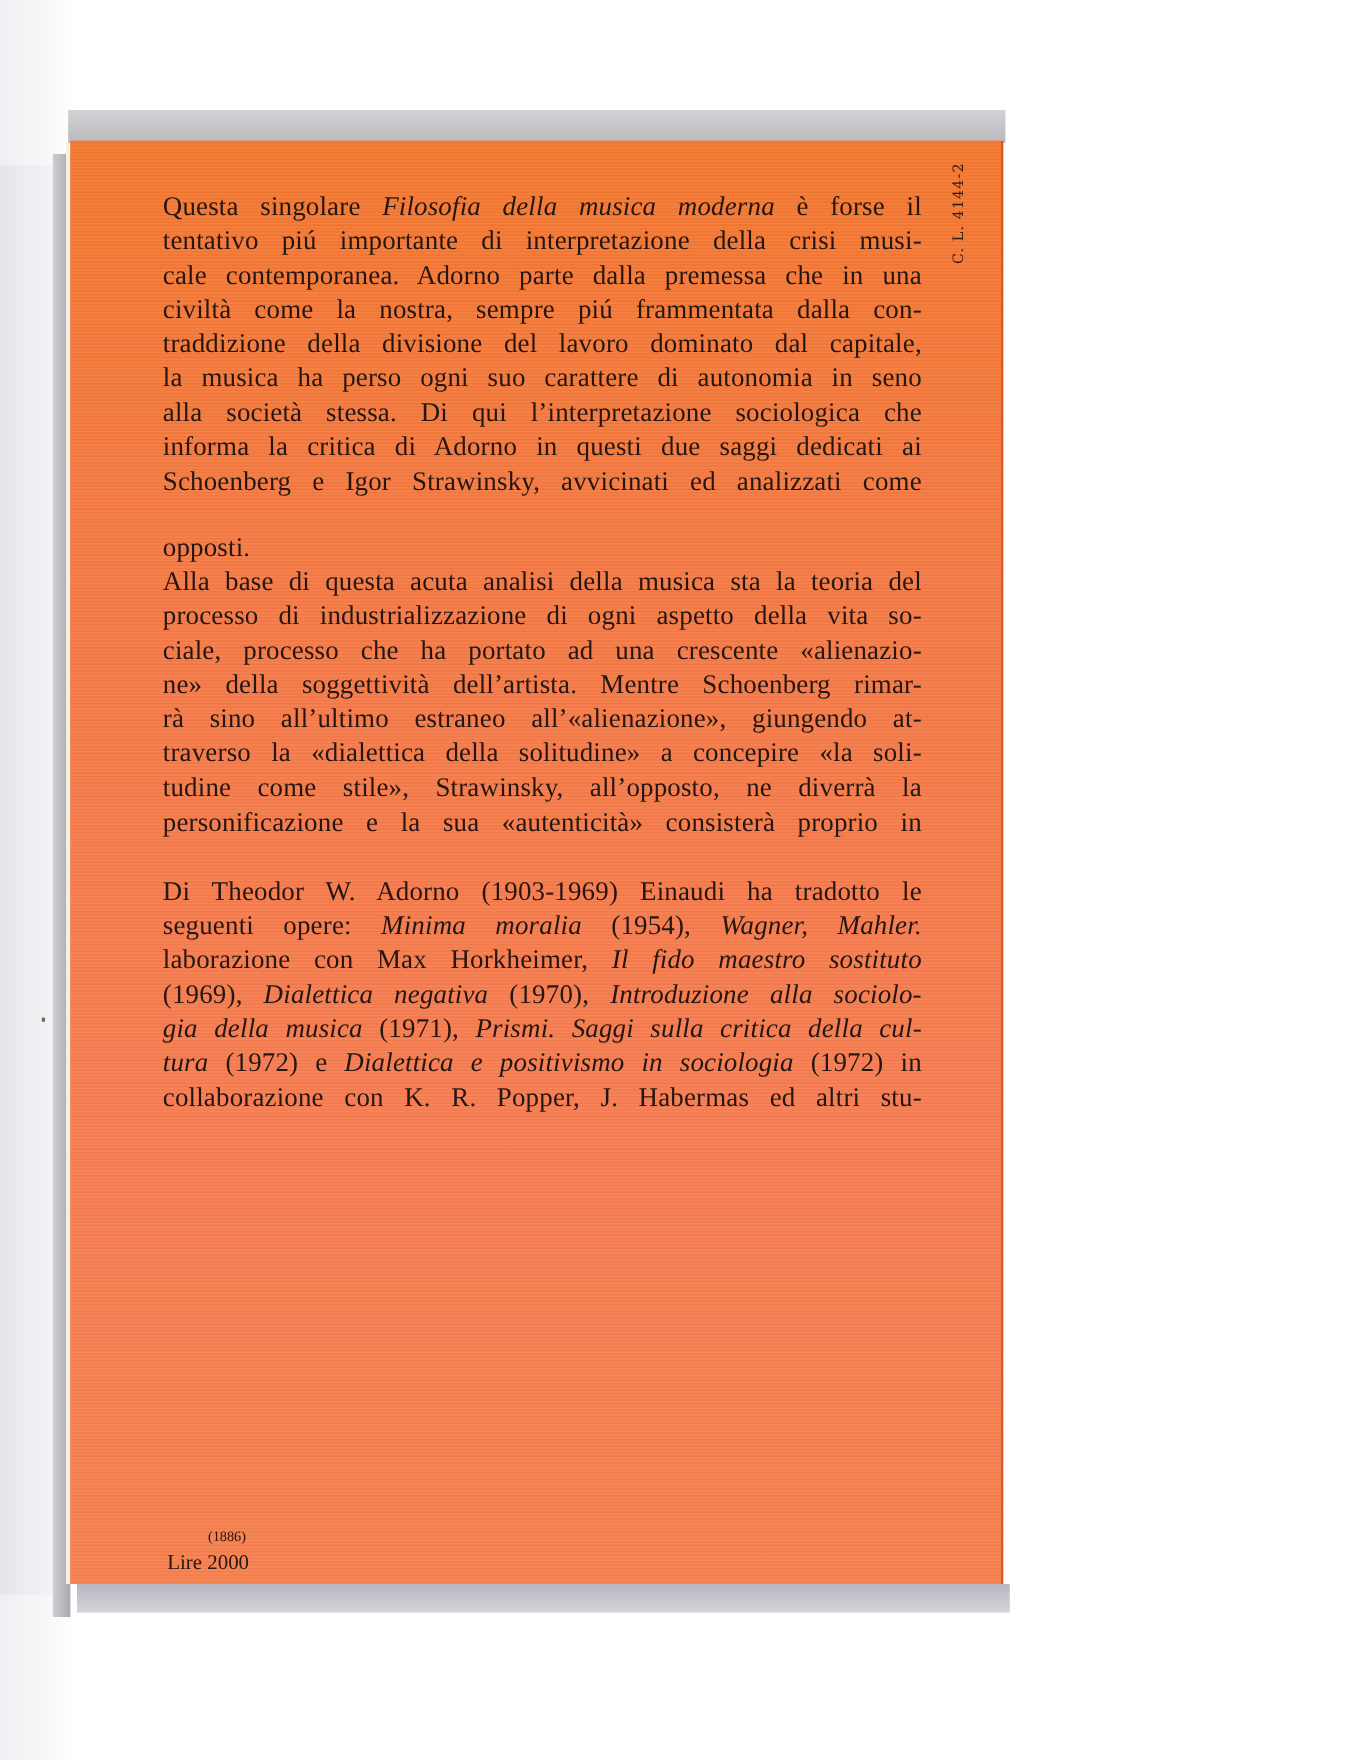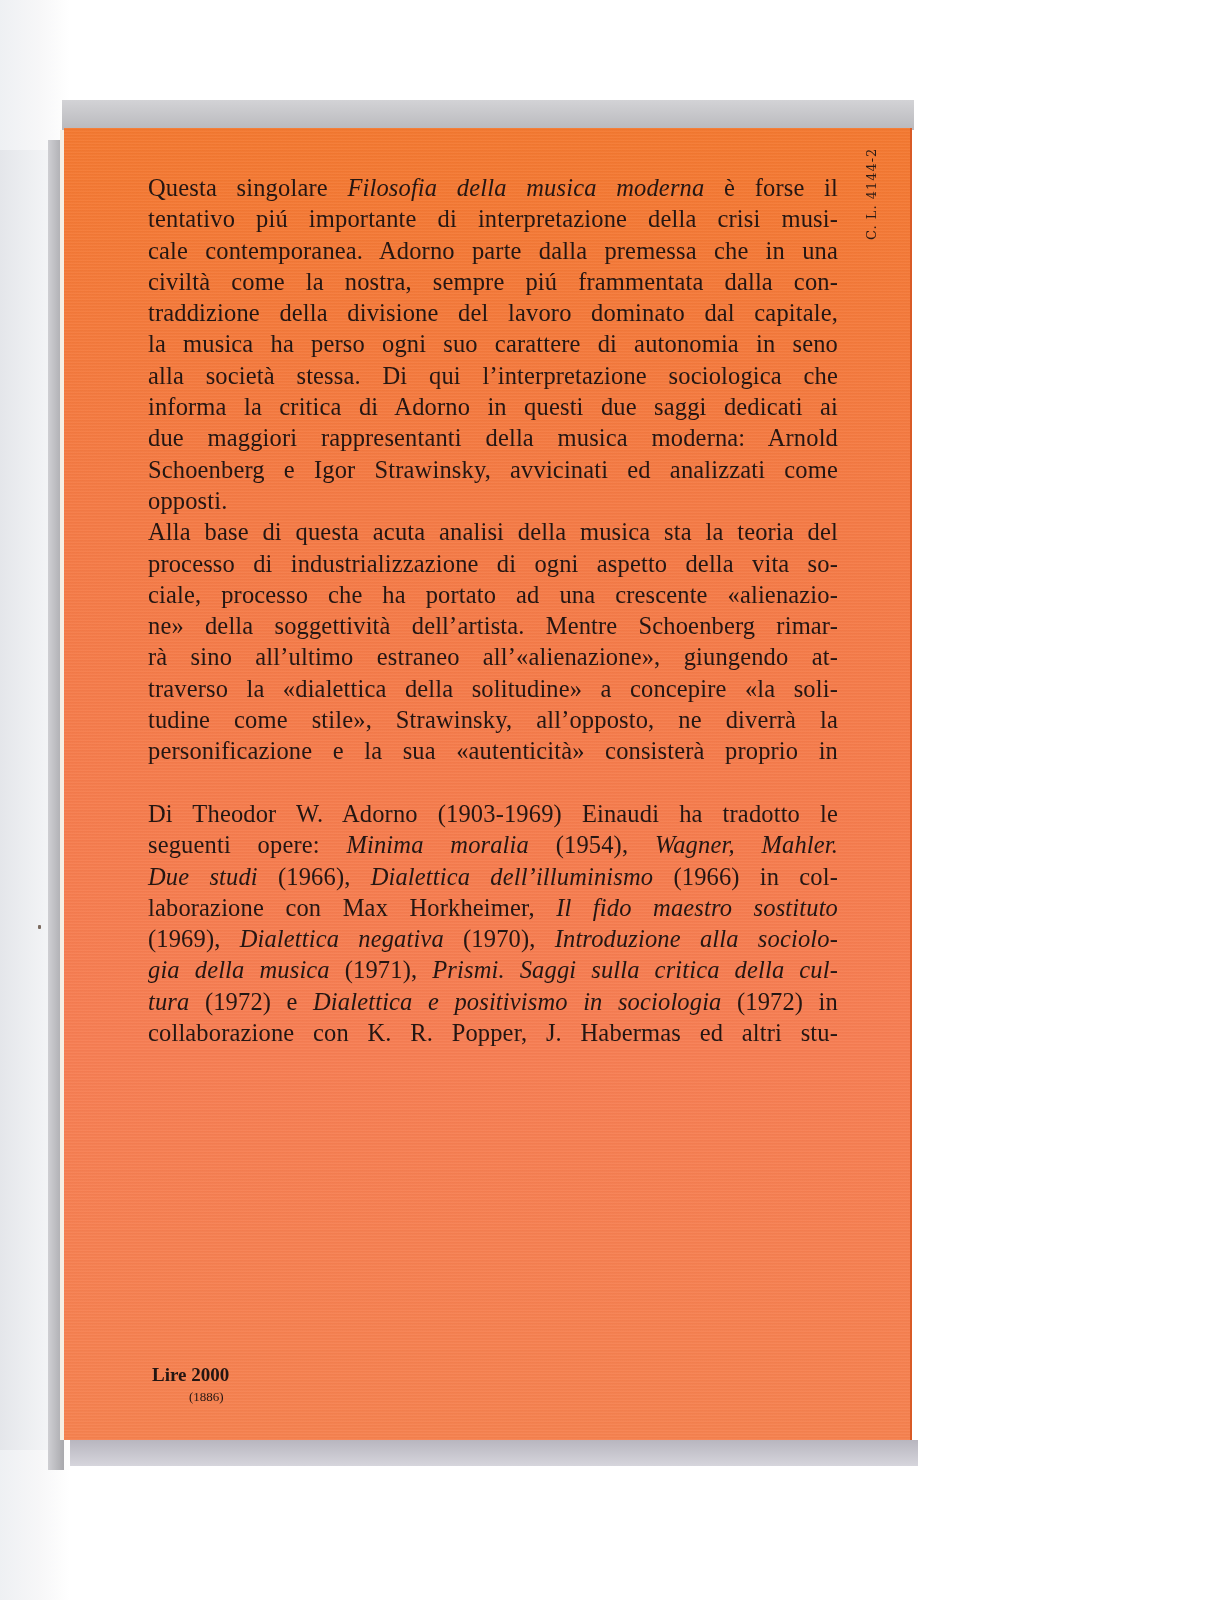--- a/index.html
+++ b/index.html
@@ -97,35 +97,35 @@
     }
     .line {
       display: block;
       white-space: nowrap;
       text-align: justify;
       text-align-last: justify;
       height: 31.3px;
     }
     .line.last {
       text-align-last: left;
+      margin-top: 28px;
     }
     .gap {
       display: block;
       height: 31.3px;
     }
     .line i {
     }
     .price {
       position: absolute;
       left: 88px;
-      top: 1236px;
+      top: 1282px;
       font-family: "Liberation Serif", serif;
       font-size: 19px;
       color: #241612;
-      font-weight: bold;
     }
     .price-code {
       position: absolute;
       left: 88px;
       top: 1261px;
       font-family: "Liberation Serif", serif;
       font-size: 13px;
       color: #241612;
       margin-left: 37px;
     }
@@ -156,39 +156,37 @@
     <div class="text-block">
       <div>
           <span class="line">Questa singolare <i>Filosofia della musica moderna</i> è forse il</span>
           <span class="line">tentativo piú importante di interpretazione della crisi musi-</span>
           <span class="line">cale contemporanea. Adorno parte dalla premessa che in una</span>
           <span class="line">civiltà come la nostra, sempre piú frammentata dalla con-</span>
           <span class="line">traddizione della divisione del lavoro dominato dal capitale,</span>
           <span class="line">la musica ha perso ogni suo carattere di autonomia in seno</span>
           <span class="line">alla società stessa. Di qui l’interpretazione sociologica che</span>
           <span class="line">informa la critica di Adorno in questi due saggi dedicati ai</span>
-          <span class="line">due maggiori rappresentanti della musica moderna: Arnold</span>
           <span class="line">Schoenberg e Igor Strawinsky, avvicinati ed analizzati come</span>
           <span class="line last">opposti.</span>
         </div>
       <div>
           <span class="line">Alla base di questa acuta analisi della musica sta la teoria del</span>
           <span class="line">processo di industrializzazione di ogni aspetto della vita so-</span>
           <span class="line">ciale, processo che ha portato ad una crescente «alienazio-</span>
           <span class="line">ne» della soggettività dell’artista. Mentre Schoenberg rimar-</span>
           <span class="line">rà sino all’ultimo estraneo all’«alienazione», giungendo at-</span>
           <span class="line">traverso la «dialettica della solitudine» a concepire «la soli-</span>
           <span class="line">tudine come stile», Strawinsky, all’opposto, ne diverrà la</span>
           <span class="line">personificazione e la sua «autenticità» consisterà proprio in</span>
         </div>
       <span class="gap"></span>
       <div>
           <span class="line">Di Theodor W. Adorno (1903-1969) Einaudi ha tradotto le</span>
           <span class="line">seguenti opere: <i>Minima moralia</i> (1954), <i>Wagner, Mahler.</i></span>
-          <span class="line"><i>Due studi</i> (1966), <i>Dialettica dell’illuminismo</i> (1966) in col-</span>
           <span class="line">laborazione con Max Horkheimer, <i>Il fido maestro sostituto</i></span>
           <span class="line">(1969), <i>Dialettica negativa</i> (1970), <i>Introduzione alla sociolo-</i></span>
           <span class="line"><i>gia della musica</i> (1971), <i>Prismi. Saggi sulla critica della cul-</i></span>
           <span class="line"><i>tura</i> (1972) e <i>Dialettica e positivismo in sociologia</i> (1972) in</span>
           <span class="line">collaborazione con K. R. Popper, J. Habermas ed altri stu-</span>
         </div>
     </div>
 
     <div class="price">Lire 2000</div>
     <div class="price-code">(1886)</div>

